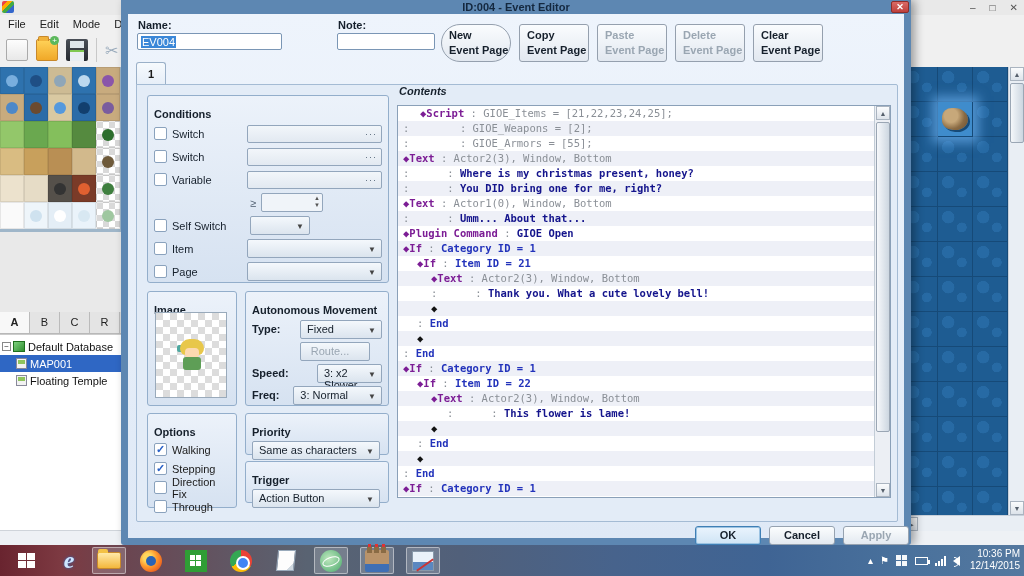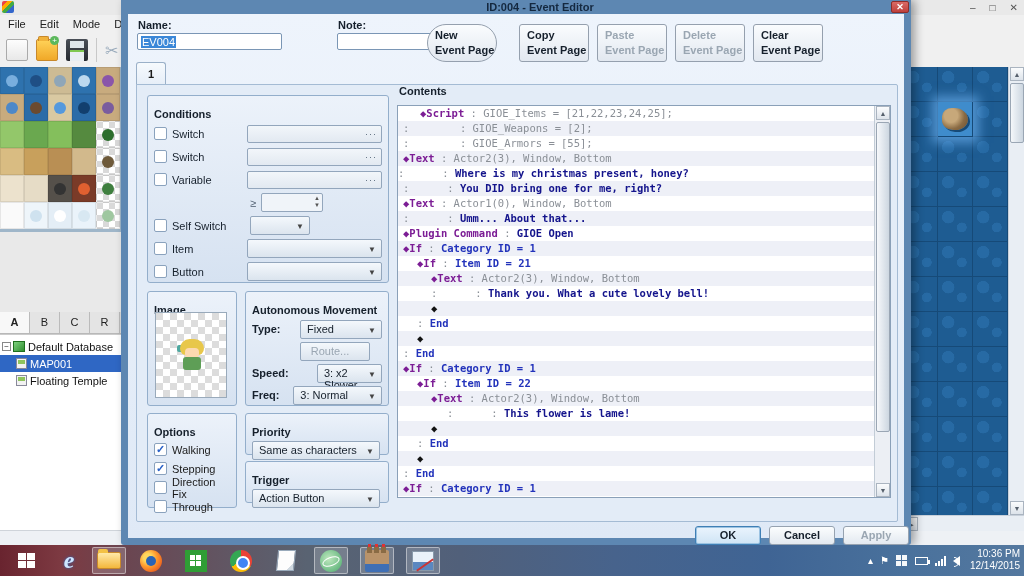--- a/index.html
+++ b/index.html
@@ -58,21 +58,21 @@
   .mtile.hl { background:#3f8ccc; box-shadow:0 0 10px 6px rgba(120,190,255,.55); z-index:2; }
   .rock { position:absolute; z-index:3; width:26px; height:22px; background:radial-gradient(circle at 35% 35%, #c7a87a 0 30%, #8a6b44 60%, #6b4e2e 100%); border-radius:40% 55% 50% 45%; box-shadow:2px 2px 0 #174a76; }
   #vscroll { left:1008px; top:67px; width:16px; height:448px; background:#e9eef4; border-left:1px solid #c8d0da; }
   .sb-btn { position:absolute; width:14px; height:14px; left:1px; background:linear-gradient(180deg,#fbfcfd,#dde3ea); border:1px solid #aab4c0; color:#56606c; font-size:7px; text-align:center; line-height:13px; }
   #vthumb { position:absolute; left:1px; top:16px; width:14px; height:60px; background:linear-gradient(90deg,#f4f7fa,#ccd6e0); border:1px solid #9aa6b4; border-radius:2px; }
   #hscroll { left:903px; top:515px; width:121px; height:16px; background:#e9eef4; border-top:1px solid #c8d0da; }
   #mw-right-status { left:903px; top:531px; width:121px; height:14px; background:#eef1f5; }
 
   
   #dialog { left:121px; top:0; width:790px; height:545px; background:#5d87b2; box-shadow:4px 0 10px rgba(0,0,0,.35); border-radius:0 0 3px 3px; }
-  #dlg-title { left:0; top:0; width:100%; height:14px; text-align:center; color:#14283f; font-weight:bold; line-height:14px; font-size:11px;margin-left:24px; }
+  #dlg-title { left:0; top:0; width:100%; height:14px; text-align:center; color:#14283f; font-weight:bold; line-height:14px; font-size:11px; }
   #dlg-close { right:2px; top:1px; width:18px; height:12px; background:linear-gradient(180deg,#d96a66,#bf403c); border:1px solid #8e2d2a; border-radius:2px; color:#fff; font-size:9px; line-height:11px; text-align:center; font-weight:bold; }
   #dlg-body { left:7px; top:14px; width:776px; height:524px; background:linear-gradient(180deg,#eef4fc,#dfe9f6); }
 
   .lbl { font-weight:bold; color:#16202c; }
   .tfield { background:#fff; border:1px solid #7a96b5; border-radius:2px; height:17px; padding:1px 3px; font-size:11px; line-height:14px; }
   .sel-text { background:#3a87d8; color:#fff; padding:0 1px; }
 
   .pgbtn { position:absolute; width:70px; height:38px; top:10px; background:linear-gradient(180deg,#fafcfe,#e2e8f0); border:1px solid #95a0ae; border-radius:3px; font-weight:bold; font-size:11px; text-align:left; padding:3px 0 0 7px; line-height:15px; color:#16202c; }
   .pgbtn.disabled { color:#9aa6b2; }
 
@@ -98,21 +98,21 @@
   .sp-hair { position:absolute; left:2px; top:0; width:24px; height:16px; background:#e8c74a; border-radius:12px 12px 8px 8px; }
   .sp-face { position:absolute; left:7px; top:9px; width:14px; height:10px; background:#fcd9b0; border-radius:4px; }
   .sp-body { position:absolute; left:5px; top:18px; width:18px; height:13px; background:#5e9e56; border-radius:3px; }
   .sp-ribbon { position:absolute; left:-1px; top:6px; width:7px; height:7px; background:#4ea8a0; border-radius:2px; }
 
   .footbtn { position:absolute; top:512px; width:66px; height:19px; background:linear-gradient(180deg,#fbfdfe,#e3e9f0); border:1px solid #96a2b0; border-radius:3px; text-align:center; font-weight:bold; line-height:17px; color:#16202c; }
   .footbtn.def { border:1px solid #3f7fb5; box-shadow:0 0 0 1px #9cc3e2 inset; background:linear-gradient(180deg,#eaf4fd,#cfe4f5); }
   .footbtn.disabled { color:#9aa6b2; }
 
   
-  #contents-label { position:absolute; left:262px; top:0; font-weight:bold; color:#16202c; }
+  #contents-label { position:absolute; left:262px; top:0; font-weight:bold; color:#16202c;font-style:italic; }
   #contents-box { position:absolute; left:260px; top:20px; width:494px; height:393px; background:#fff; border:1px solid #8aa0b8; overflow:hidden; }
   #contents-inner { position:absolute; left:0; top:0; right:16px; bottom:0; overflow:hidden; }
   .crow { height:15px; line-height:15px; white-space:pre; font-family:"DejaVu Sans Mono", monospace; font-size:10.5px; }
   .crow.alt { background:#eef0f7; }
   .c-cmd { color:#7c1d95; font-weight:bold; }
   .c-gray { color:#8a8f96; }
   .c-msg { color:#14148c; font-weight:bold; }
   .c-blue { color:#2333bb; font-weight:bold; }
   .c-dia { color:#111; }
   #c-vscroll { position:absolute; right:0; top:0; width:16px; height:100%; background:#eceff4; border-left:1px solid #c2ccd6; }
@@ -337,21 +337,21 @@
   <div class="abs" id="dialog">
     <div class="abs" id="dlg-title">ID:004 - Event Editor</div>
     <div class="abs" id="dlg-close">✕</div>
     <div class="abs" id="dlg-body">
 
       <span class="abs lbl" style="left:10px; top:5px;">Name:</span>
       <div class="abs tfield" style="left:9px; top:19px; width:145px;"><span class="sel-text">EV004</span></div>
       <span class="abs lbl" style="left:210px; top:5px;">Note:</span>
       <div class="abs tfield" style="left:209px; top:19px; width:98px;"><span></span></div>
 
-      <div class="pgbtn" style="left:299px;border-radius:19px;">
+      <div class="pgbtn" style="left:313px;border-radius:19px;">
         <div>New</div>
           <div>Event Page</div>
       </div>
       <div class="pgbtn" style="left:391px;">
         <div>Copy</div>
           <div>Event Page</div>
       </div>
       <div class="pgbtn disabled" style="left:469px;">
         <div>Paste</div>
           <div>Event Page</div>
@@ -406,21 +406,21 @@
           </div>
           <div class="crow-line">
             <span class="cbx"></span>
             <span class="clabel">Item</span>
             <div class="ddown" style="width:140px;">
                 <span class="arr">▼</span>
               </div>
           </div>
           <div class="crow-line">
             <span class="cbx"></span>
-            <span class="clabel">Button</span>
+            <span class="clabel">Page</span>
             <div class="ddown" style="width:140px;">
                 <span class="arr">▼</span>
               </div>
           </div>
         </div>
 
         <div class="gbox" style="left:10px; top:206px; width:90px; height:115px;">
           <div class="gtitle">Image</div>
           <div id="img-frame">
             <div class="sprite">
@@ -481,21 +481,21 @@
           <div class="ddown" style="width:128px;"><span>Action Button</span><span class="arr">▼</span></div>
         </div>
 
         <div id="contents-label">Contents</div>
         <div id="contents-box">
           <div id="contents-inner">
               <div class="crow" style="padding-left: 22px;"><span class="c-cmd">◆Script</span><span class="c-gray"> : </span><span class="c-gray">GIOE_Items = [21,22,23,24,25];</span></div>
               <div class="crow alt" style="padding-left: 5px;"><span class="c-gray">:        : GIOE_Weapons = [2];</span></div>
               <div class="crow" style="padding-left: 5px;"><span class="c-gray">:        : GIOE_Armors = [55];</span></div>
               <div class="crow alt" style="padding-left: 5px;"><span class="c-cmd">◆Text</span><span class="c-gray"> : </span><span class="c-gray">Actor2(3), Window, Bottom</span></div>
-              <div class="crow" style=""><span class="c-gray">:      : </span><span class="c-msg">Where is my christmas present, honey?</span></div>
+              <div class="crow" style="padding-left: 5px;"><span class="c-gray">:      : </span><span class="c-msg">Where is my christmas present, honey?</span></div>
               <div class="crow alt" style="padding-left: 5px;"><span class="c-gray">:      : </span><span class="c-msg">You DID bring one for me, right?</span></div>
               <div class="crow" style="padding-left: 5px;"><span class="c-cmd">◆Text</span><span class="c-gray"> : </span><span class="c-gray">Actor1(0), Window, Bottom</span></div>
               <div class="crow alt" style="padding-left: 5px;"><span class="c-gray">:      : </span><span class="c-msg">Umm... About that...</span></div>
               <div class="crow" style="padding-left: 5px;"><span class="c-cmd">◆Plugin Command</span><span class="c-gray"> : </span><span class="c-msg">GIOE Open</span></div>
               <div class="crow alt" style="padding-left: 5px;"><span class="c-cmd">◆If</span><span class="c-gray"> : </span><span class="c-blue">Category ID = 1</span></div>
               <div class="crow" style="padding-left: 19px;"><span class="c-cmd">◆If</span><span class="c-gray"> : </span><span class="c-blue">Item ID = 21</span></div>
               <div class="crow alt" style="padding-left: 33px;"><span class="c-cmd">◆Text</span><span class="c-gray"> : </span><span class="c-gray">Actor2(3), Window, Bottom</span></div>
               <div class="crow" style="padding-left: 33px;"><span class="c-gray">:      : </span><span class="c-msg">Thank you. What a cute lovely bell!</span></div>
               <div class="crow alt" style="padding-left: 33px;"><span class="c-dia">◆</span></div>
               <div class="crow" style="padding-left: 19px;"><span class="c-gray">: </span><span class="c-blue">End</span></div>

